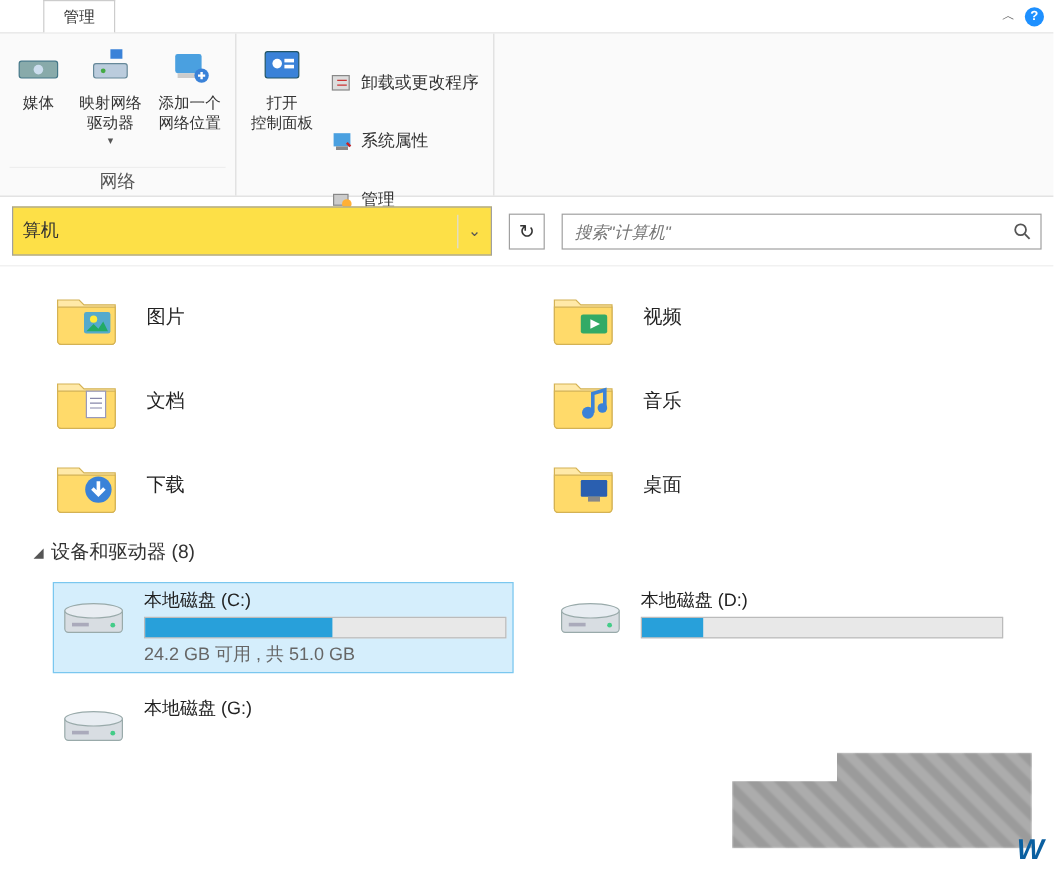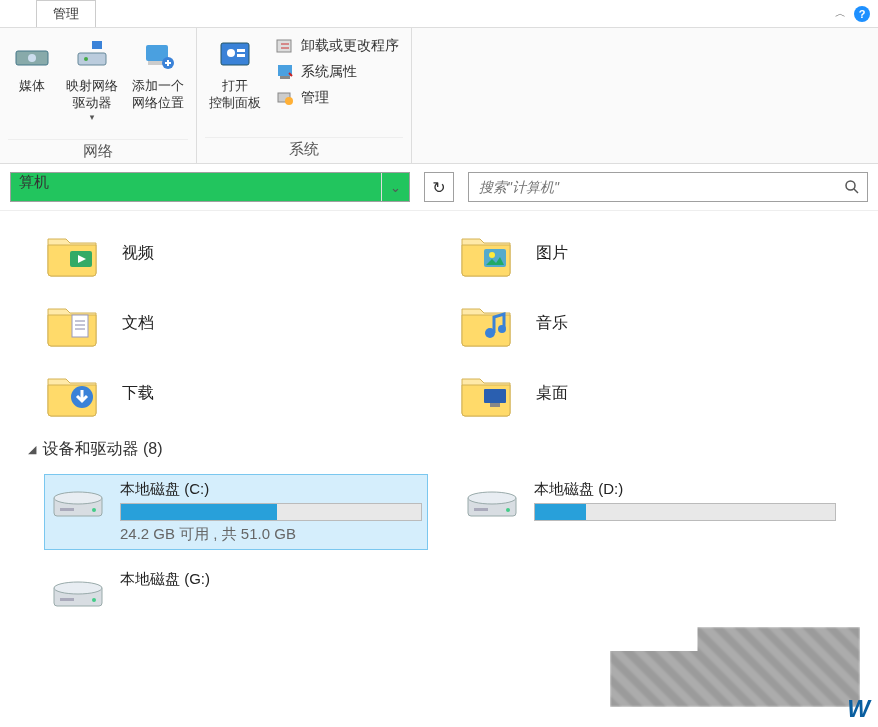--- a/index.html
+++ b/index.html
@@ -14,26 +14,26 @@
 .chevron-up { font-size: 11px; color: #666; }
 
 
 .ribbon { display: flex; border-bottom: 1px solid #ddd; height: 136px; background: #fafafa; }
 .ribbon-group { display: flex; flex-direction: column; border-right: 1px solid #ddd; padding: 4px 8px 2px; }
 .ribbon-group-body { display: flex; flex: 1; align-items: flex-start; gap: 6px; }
 .ribbon-group-label { text-align: center; font-size: 15px; color: #555; padding: 2px 0; border-top: 1px solid #eee; margin-top: 12px; }
 .ribbon-btn { display: flex; flex-direction: column; align-items: center; justify-content: flex-start; padding: 4px; cursor: pointer; font-size: 13px; line-height: 1.3; text-align: center; min-width: 48px; }
 .ribbon-btn-icon { width: 40px; height: 38px; margin-bottom: 4px; display: flex; align-items: center; justify-content: center; }
 .ribbon-small-list { display: flex; flex-direction: column; gap: 6px; padding: 4px; }
-.ribbon-small { display: flex; align-items: center; gap: 6px; cursor: pointer; font-size: 14px; }
+.ribbon-small { display: flex; align-items: center; gap: 6px; cursor: pointer; font-size: 14px; margin-top: 23px; }
 .ribbon-small-icon { width: 20px; height: 20px; }
 
 
 .addr-row { display: flex; align-items: center; padding: 8px 10px; gap: 14px; border-bottom: 1px solid #eee; }
-.addr-box { flex: 1; display: flex; border: 1px solid #a0a0a0; background: #22c55e; height: 30px; max-width: 490px; margin-left: 0; }
+.addr-box { flex: 1; display: flex; align-items: center; border: 1px solid #a0a0a0; background: #fde047; height: 41px; max-width: 490px; margin-left: 0; }
 .addr-text { flex: 1; padding: 0 8px; font-size: 15px; color: #333; }
 .addr-btn { width: 28px; height: 28px; display: flex; align-items: center; justify-content: center; border-left: 1px solid #ddd; cursor: pointer; color: #555; }
 .refresh-btn { width: 30px; height: 30px; border: 1px solid #a0a0a0; display: flex; align-items: center; justify-content: center; cursor: pointer; color: #333; font-size: 16px; }
 .search-box { flex: 1; display: flex; align-items: center; border: 1px solid #a0a0a0; height: 30px; }
 .search-input { flex: 1; border: none; outline: none; padding: 0 10px; font-size: 14px; color: #888; background: transparent; font-style: italic; }
 .search-icon-box { width: 30px; display: flex; align-items: center; justify-content: center; color: #555; cursor: pointer; }
 
 
 .content { height: calc(100% - 198px); overflow-y: auto; padding: 10px 12px 10px 4px; position: relative; }
 .content::-webkit-scrollbar { width: 18px; }
@@ -189,34 +189,34 @@
   </div>
 </div>
 
 <div class="content">
 
   <div class="lib-grid" id="lib-grid">
       <div class="lib-item">
         <div class="lib-icon"><svg class="folder-svg" viewBox="0 0 56 52">
             <path d="M4 12h18l4 4h26v30a3 3 0 01-3 3H7a3 3 0 01-3-3z" fill="#ffe9a8" stroke="#d4b254"></path>
             <path d="M4 18h48v28a3 3 0 01-3 3H7a3 3 0 01-3-3z" fill="#ffda6a" stroke="#d4b254"></path>
-            <rect x="26" y="24" width="22" height="16" rx="2" fill="#3a6"></rect>
-            <polygon points="34,28 34,36 42,32" fill="#fff"></polygon>
-          </svg></div>
-        <span class="lib-label">视频</span>
-      </div>
-      <div class="lib-item">
-        <div class="lib-icon"><svg class="folder-svg" viewBox="0 0 56 52">
-            <path d="M4 12h18l4 4h26v30a3 3 0 01-3 3H7a3 3 0 01-3-3z" fill="#ffe9a8" stroke="#d4b254"></path>
-            <path d="M4 18h48v28a3 3 0 01-3 3H7a3 3 0 01-3-3z" fill="#ffda6a" stroke="#d4b254"></path>
             <rect x="26" y="22" width="22" height="18" rx="2" fill="#5ac"></rect>
             <circle cx="34" cy="28" r="3" fill="#ffeb3b"></circle>
             <path d="M28 38l6-6 4 4 4-6 4 8z" fill="#2a6"></path>
           </svg></div>
         <span class="lib-label">图片</span>
+      </div>
+      <div class="lib-item">
+        <div class="lib-icon"><svg class="folder-svg" viewBox="0 0 56 52">
+            <path d="M4 12h18l4 4h26v30a3 3 0 01-3 3H7a3 3 0 01-3-3z" fill="#ffe9a8" stroke="#d4b254"></path>
+            <path d="M4 18h48v28a3 3 0 01-3 3H7a3 3 0 01-3-3z" fill="#ffda6a" stroke="#d4b254"></path>
+            <rect x="26" y="24" width="22" height="16" rx="2" fill="#3a6"></rect>
+            <polygon points="34,28 34,36 42,32" fill="#fff"></polygon>
+          </svg></div>
+        <span class="lib-label">视频</span>
       </div>
       <div class="lib-item">
         <div class="lib-icon"><svg class="folder-svg" viewBox="0 0 56 52">
             <path d="M4 12h18l4 4h26v30a3 3 0 01-3 3H7a3 3 0 01-3-3z" fill="#ffe9a8" stroke="#d4b254"></path>
             <path d="M4 18h48v28a3 3 0 01-3 3H7a3 3 0 01-3-3z" fill="#ffda6a" stroke="#d4b254"></path>
             <rect x="28" y="18" width="16" height="22" fill="#fff" stroke="#99b"></rect>
             <path d="M31 24h10M31 28h10M31 32h10" stroke="#88a"></path>
           </svg></div>
         <span class="lib-label">文档</span>
       </div>

